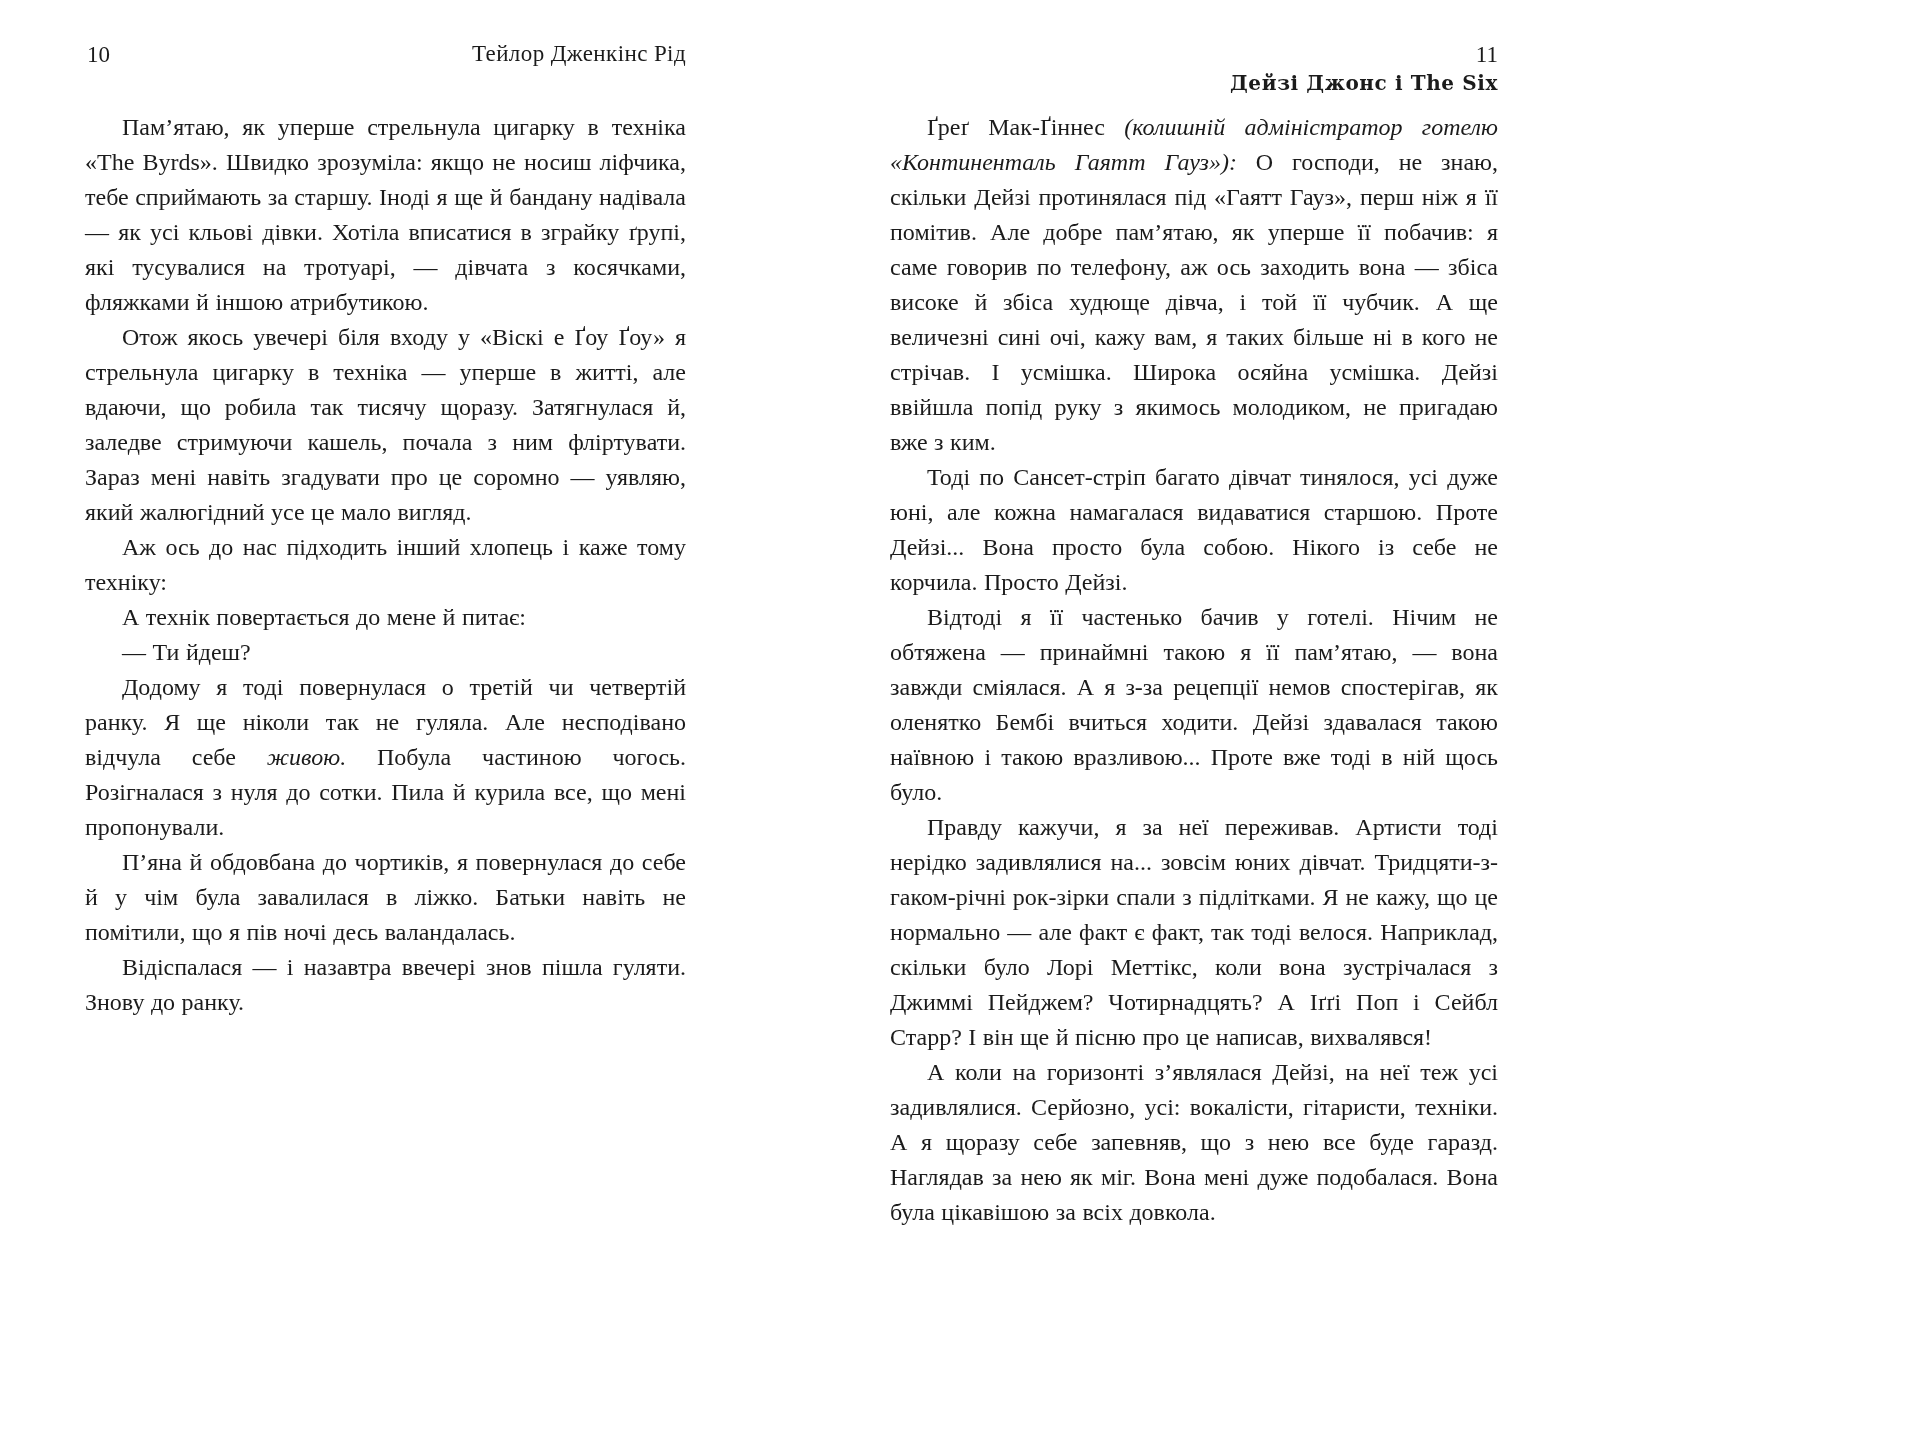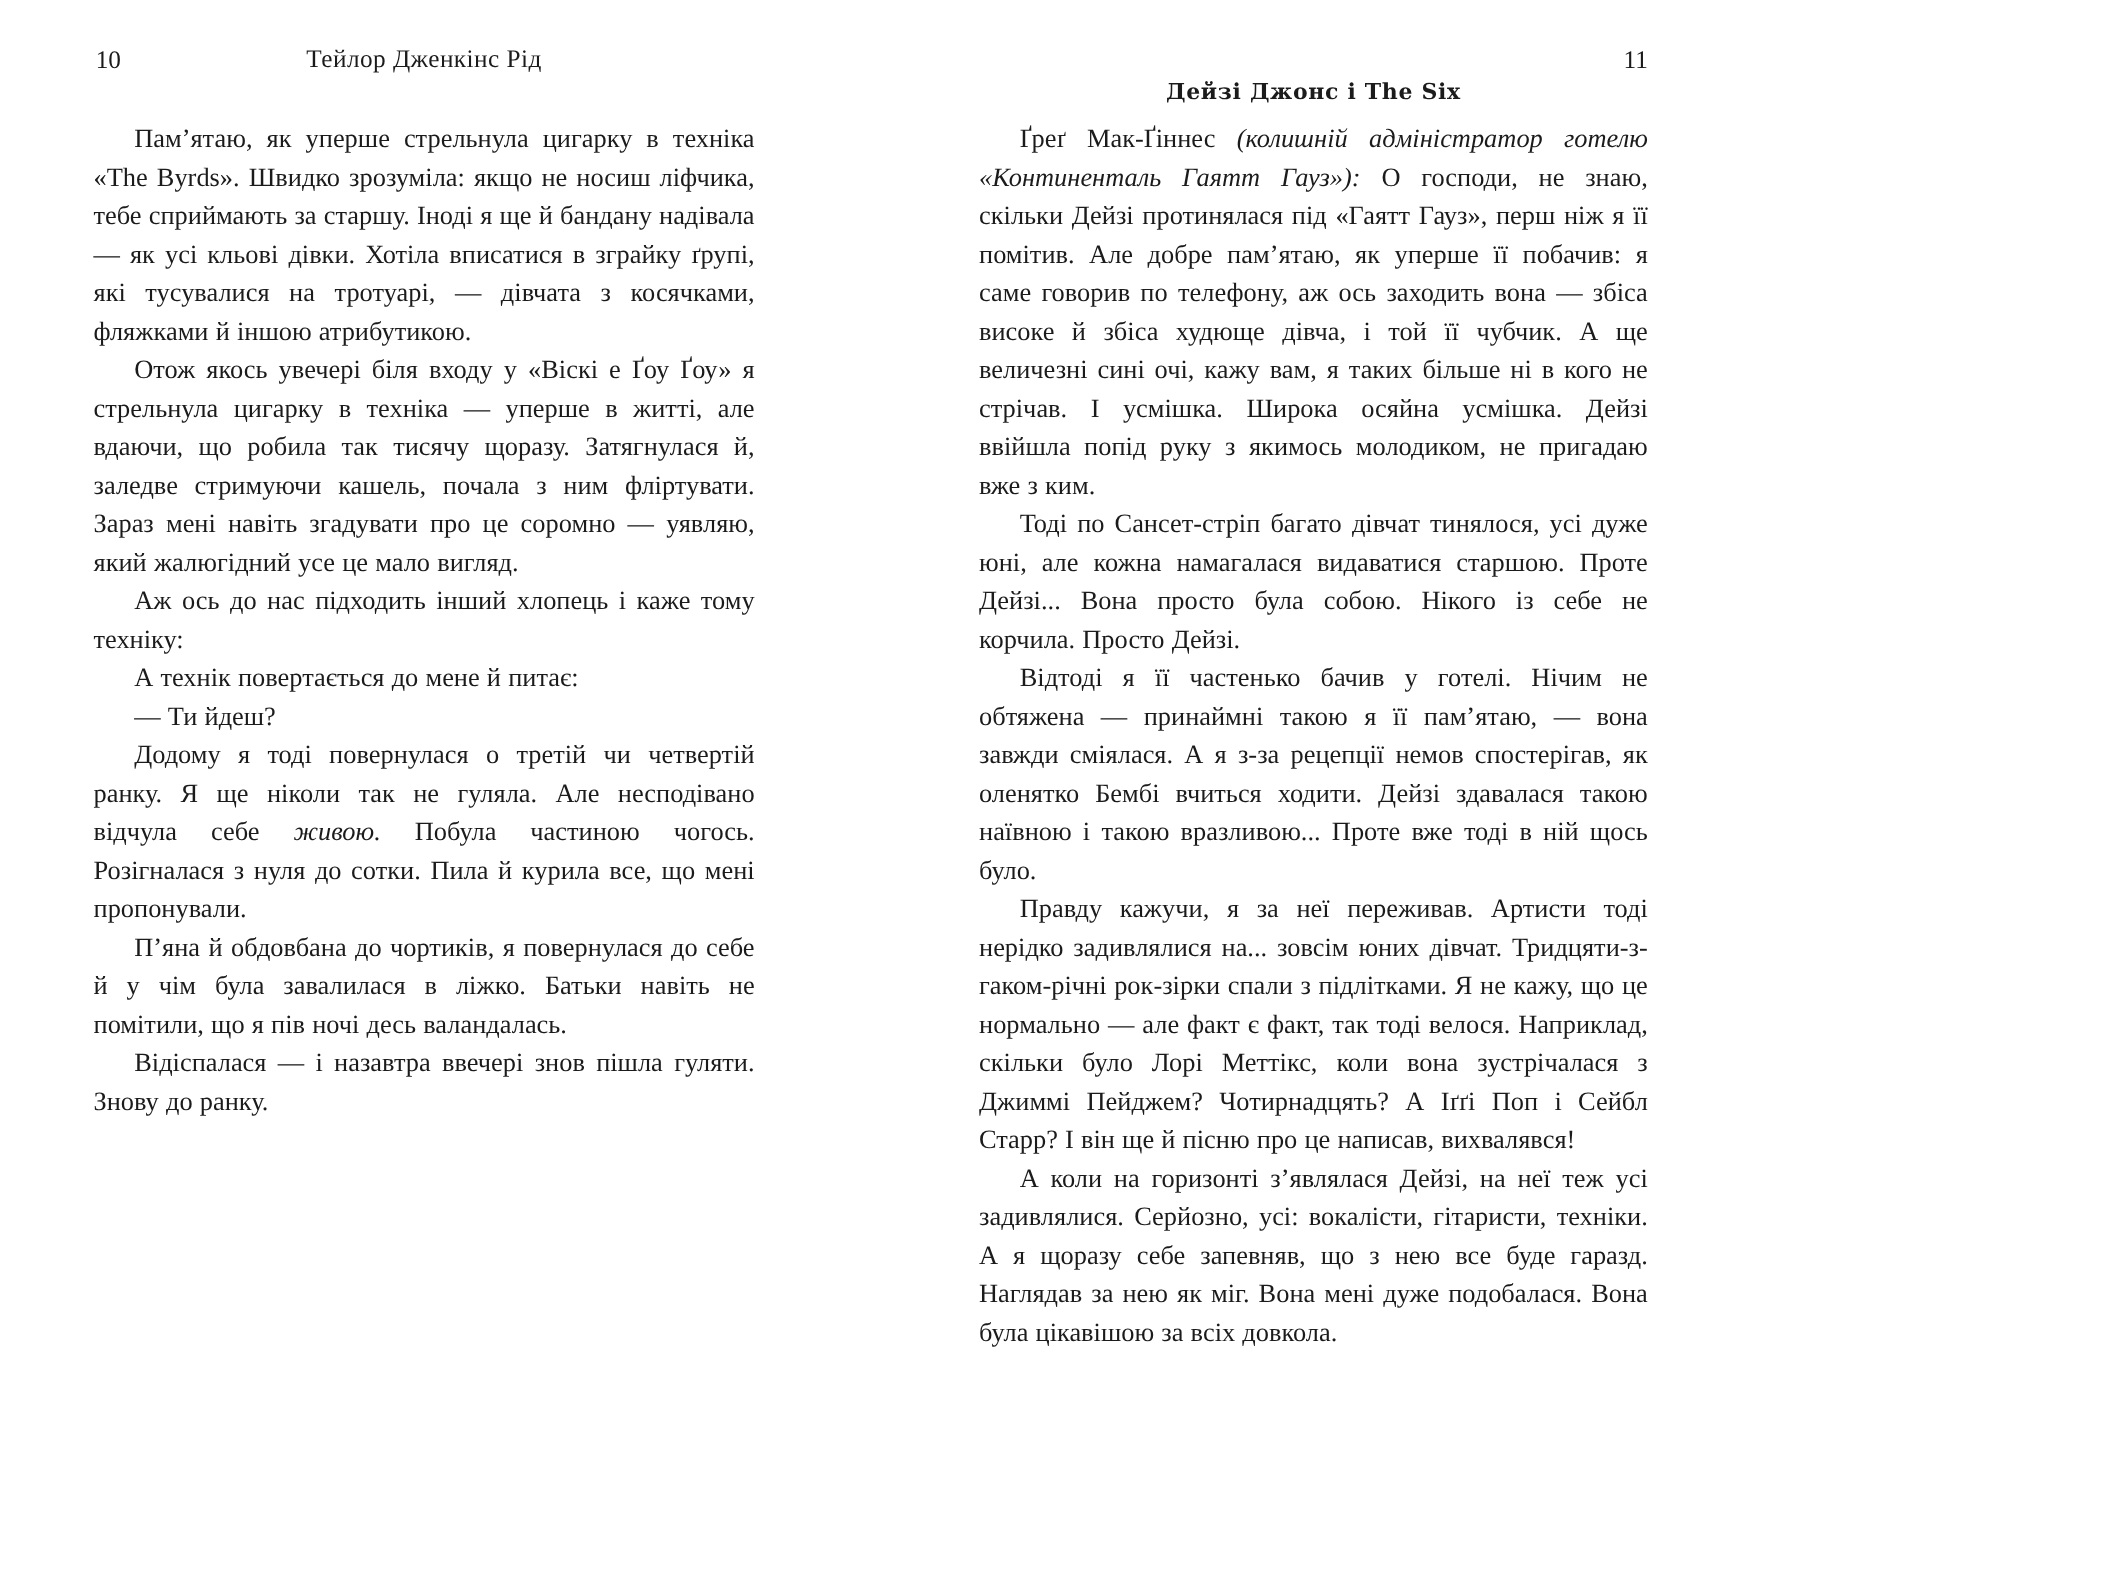--- a/index.html
+++ b/index.html
@@ -35,21 +35,21 @@
     line-height: 1;
     color: #1b1b1b;
   }
   .folio-left  { left: 2px; }
   .folio-right { right: 0; }
 
   .running-head {
     position: absolute;
     left: 0;
     width: 100%;
-    text-align: center;
+    text-align: right;
     white-space: nowrap;
   }
   .author-head {
     top: 41px;
     font-size: 23px;
     letter-spacing: 0.4px;
   }
   .title-head {
     top: 34px;
     font-family: "DejaVu Serif", serif;

